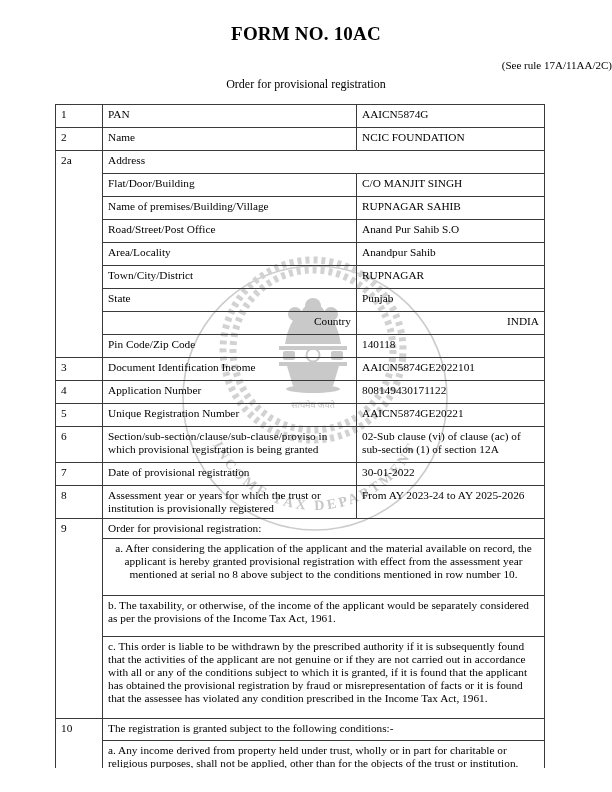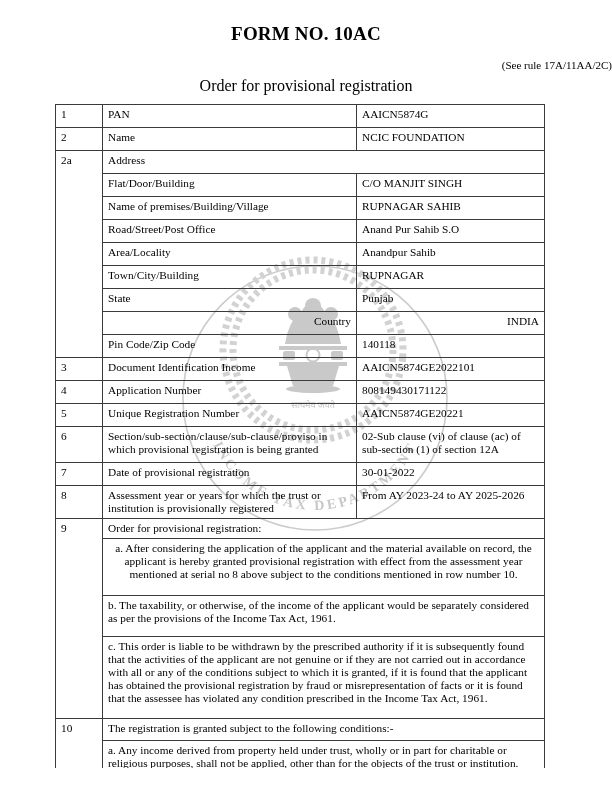--- a/index.html
+++ b/index.html
@@ -8,21 +8,21 @@
     background:#ffffff; font-family:"Liberation Serif", serif; color:#000;
   }
   .doc-title {
     position:absolute; top:23px; left:0; width:612px; text-align:center;
     font-size:19px; font-weight:bold; letter-spacing:.2px;
   }
   .rule-note {
     position:absolute; top:59px; left:0; width:612px; text-align:right; font-size:11px;
   }
   .order-note {
-    position:absolute; top:77px; left:0; width:612px; text-align:center; font-size:16px;
+    position:absolute; top:77px; left:0; width:612px; text-align:center; font-size:12px;
   }
   .watermark { position:absolute; left:165px; top:250px; width:300px; height:300px; z-index:0; }
   table.form {
     position:absolute; left:55px; top:104px; width:489px; z-index:1;
     border-collapse:collapse; table-layout:fixed;
     font-size:11.3px; line-height:13px;
   }
   table.form td {
     border:1px solid #3a3a3a; vertical-align:top;
     padding:3px 5px 2px 5px; background:transparent;
@@ -99,21 +99,21 @@
       </tr>
       <tr style="height:23px;">
         <td>Road/Street/Post Office</td>
         <td>Anand Pur Sahib S.O</td>
       </tr>
       <tr style="height:23px;">
         <td>Area/Locality</td>
         <td>Anandpur Sahib</td>
       </tr>
       <tr style="height:23px;">
-        <td>Town/City/Building</td>
+        <td>Town/City/District</td>
         <td>RUPNAGAR</td>
       </tr>
       <tr style="height:23px;">
         <td>State</td>
         <td>Punjab</td>
       </tr>
       <tr style="height:23px;text-align:right;">
         <td>Country</td>
         <td>INDIA</td>
       </tr>

